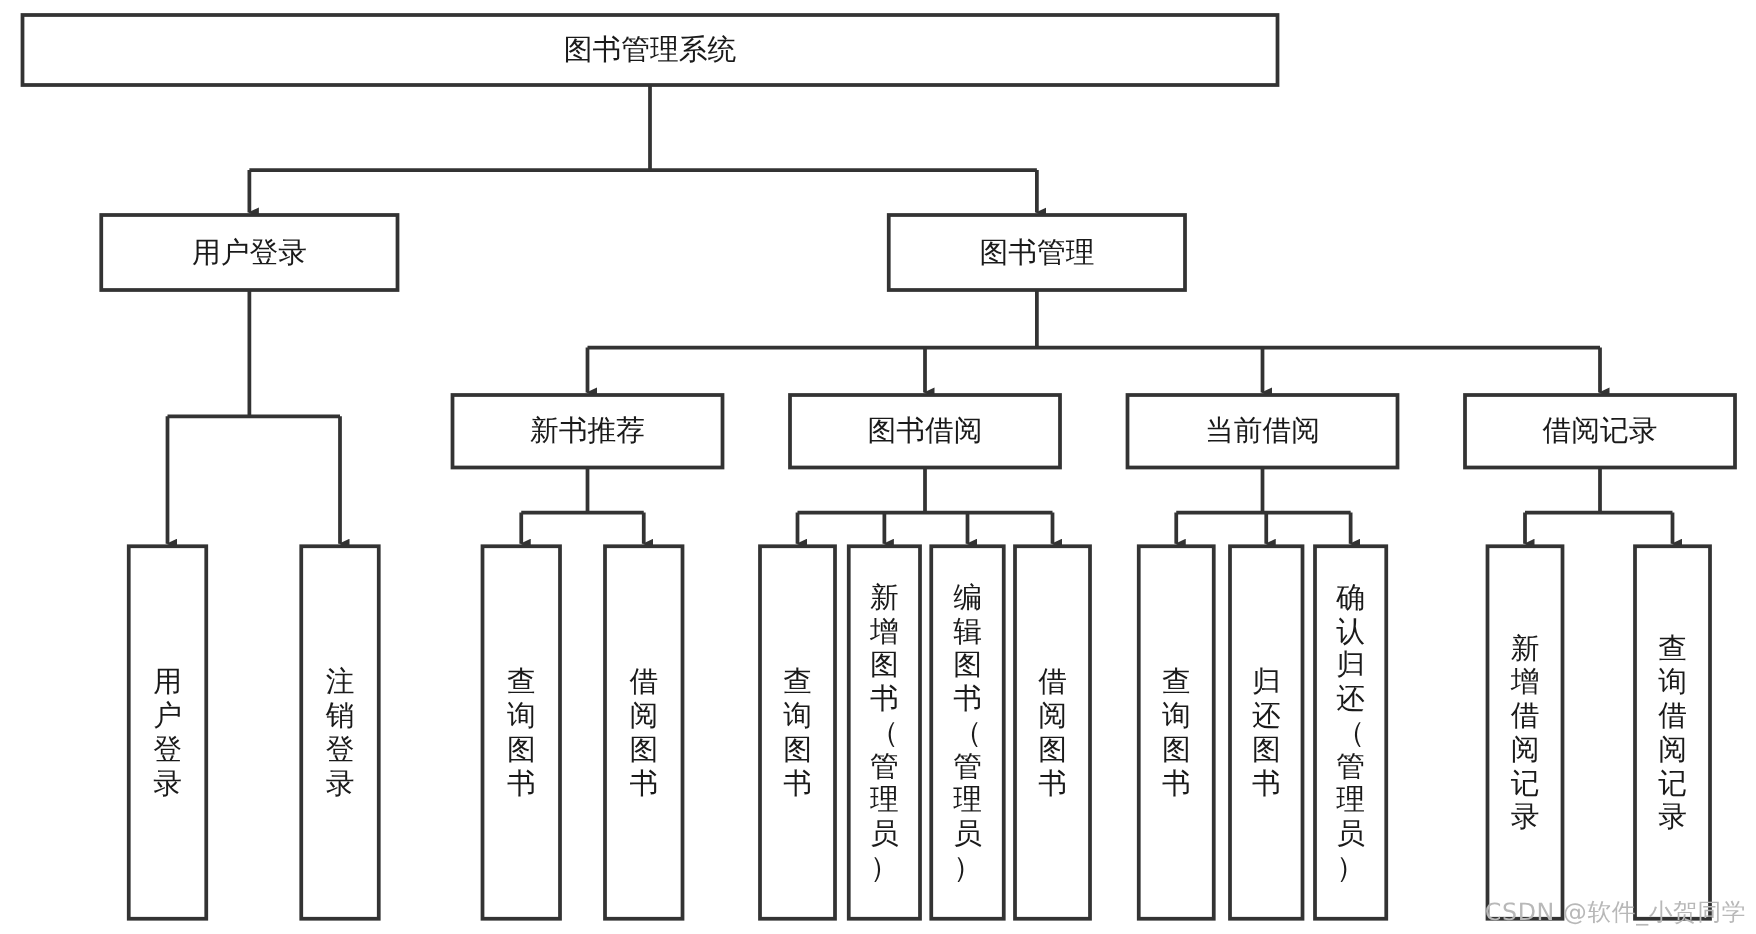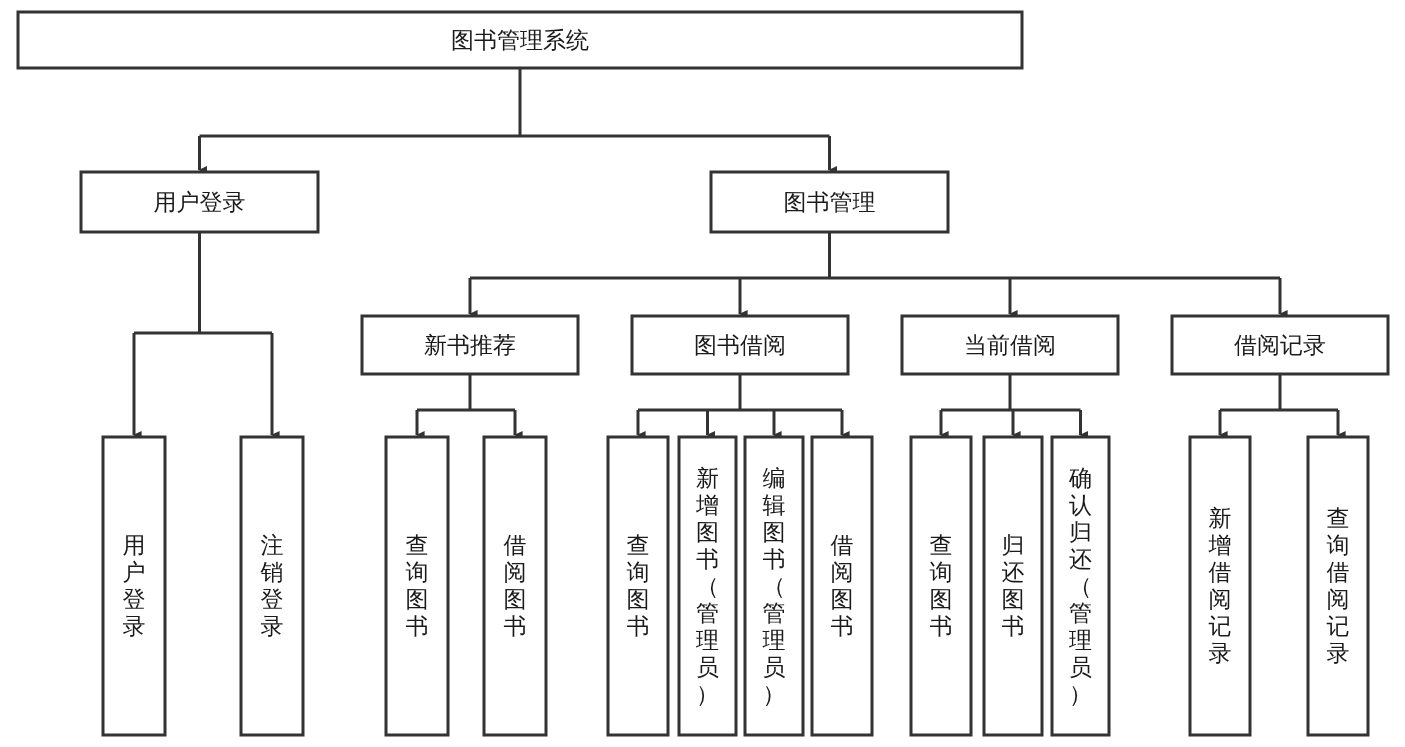--- a/index.html
+++ b/index.html
@@ -184,14 +184,15 @@
           <rect x="1190" y="437" width="60" height="298" class="node-box"></rect>
           <text x="1220" y="526" class="node-label-v"><tspan x="1220" dy="0">新</tspan><tspan x="1220" dy="27">增</tspan><tspan x="1220" dy="27">借</tspan><tspan x="1220" dy="27">阅</tspan><tspan x="1220" dy="27">记</tspan><tspan x="1220" dy="27">录</tspan></text>
         </g>
         <g>
           <rect x="1308" y="437" width="60" height="298" class="node-box"></rect>
           <text x="1338" y="526" class="node-label-v"><tspan x="1338" dy="0">查</tspan><tspan x="1338" dy="27">询</tspan><tspan x="1338" dy="27">借</tspan><tspan x="1338" dy="27">阅</tspan><tspan x="1338" dy="27">记</tspan><tspan x="1338" dy="27">录</tspan></text>
         </g>
       </g>
   </svg>
 
+  <div class="watermark-text">CSDN @软件_小贺同学</div>
 
 </div>
 
 </body></html>

